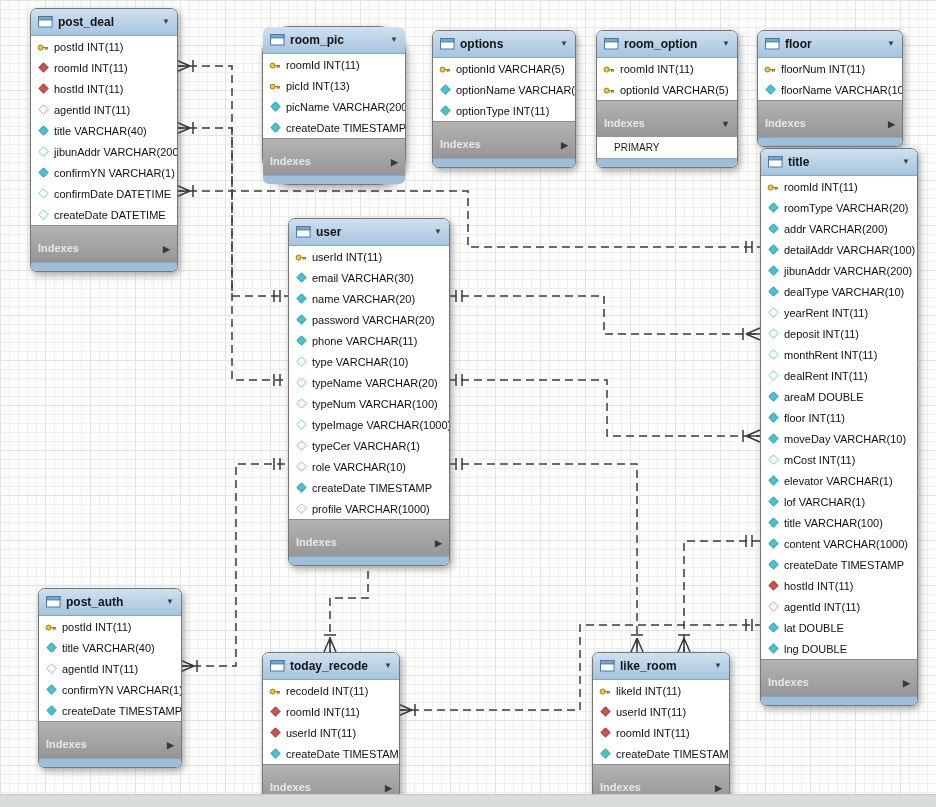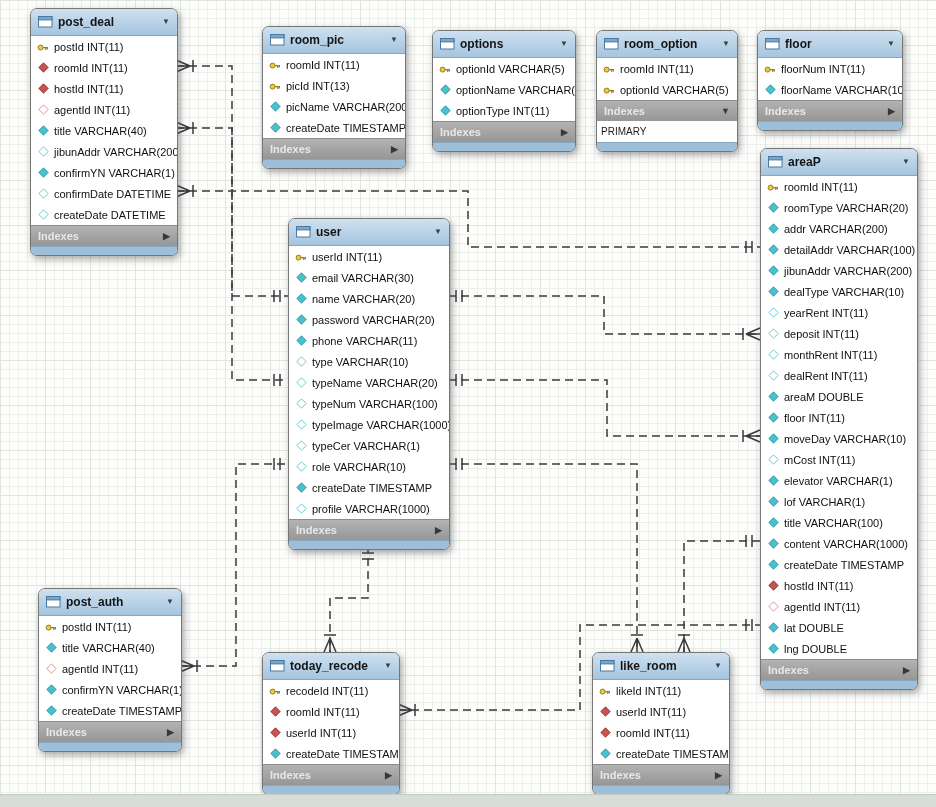--- a/index.html
+++ b/index.html
@@ -26,26 +26,26 @@
     height:26px;background:linear-gradient(#cfe0f0,#a5c5df);
     border-bottom:1px solid #87a6c0;border-radius:6px 6px 0 0;
     display:flex;align-items:center;gap:5px;padding:0 7px;
   }
   .t-name{flex:1;font-weight:bold;font-size:12px;color:#141414;white-space:nowrap;overflow:hidden;}
   .hdr-arrow{font-size:8px;color:#3f3f3f;line-height:1;}
   .t-row{height:21px;display:flex;align-items:center;gap:5px;padding:0 6px;font-size:11px;color:#101010;white-space:nowrap;overflow:hidden;}
   .t-row .icn{width:12px;display:flex;align-items:center;justify-content:center;flex:none;}
   .t-footer{
     height:20px;background:linear-gradient(#b3b3b3,#969696);
-    display:flex;align-items:center;padding:0 7px;
+    display:flex;align-items:flex-end;padding:8px 7px;
     font-size:11px;font-weight:bold;color:#e8e8e8;border-top:1px solid #8c8c8c;
   }
   .t-footer .f-label{flex:1;}
   .f-arrow{font-size:9px;color:#383838;line-height:1;}
-  .idx-row{height:21px;display:flex;align-items:center;padding:0 4px;font-size:10px;color:#1c1c1c;background:#fff;}
+  .idx-row{height:21px;display:flex;align-items:center;padding:0 17px;font-size:10px;color:#1c1c1c;background:#fff;}
   .t-strip{height:8px;background:#9dbfda;border-radius:0 0 6px 6px;border-top:1px solid #87a6c0;}
 </style>
 </head>
 <body>
 
 <div id="canvas">
   <svg id="connector-layer" width="936" height="807" viewBox="0 0 936 807">
       <g>
         <path class="line" d="M176 66 H232 V296 H288"></path>
         <path class="marker" d="M176,60 L190,66 M176,66 L190,66 M176,72 L190,66 M193,60 L193,72"></path>
@@ -179,21 +179,21 @@
             </svg>
           </span>
           <span class="c-text">createDate DATETIME</span>
         </div>
         <div class="t-footer">
           <span class="f-label">Indexes</span>
           <span class="f-arrow">▶</span>
         </div>
         <div class="t-strip"></div>
       </div>
-      <div class="table-box" style="left: 262px; top: 26px; width: 142px;">
+      <div class="table-box" style="left: 262px; top: 26px; width: 142px; border-radius: 28px;">
         <div class="t-header">
           <svg width="15" height="12" viewBox="0 0 15 12">
             <rect x="0.5" y="0.5" width="13.5" height="10.5" fill="#ffffff" stroke="#4a78a0"></rect>
             <rect x="0.5" y="0.5" width="13.5" height="3.4" fill="#7aa8cc" stroke="#4a78a0"></rect>
           </svg>
           <span class="t-name">room_pic</span>
           <span class="hdr-arrow">▼</span>
         </div>
         <div class="t-row">
           <span class="icn">
@@ -342,21 +342,21 @@
           <span class="f-arrow">▶</span>
         </div>
         <div class="t-strip"></div>
       </div>
       <div class="table-box" style="left: 760px; top: 148px; width: 156px;">
         <div class="t-header">
           <svg width="15" height="12" viewBox="0 0 15 12">
             <rect x="0.5" y="0.5" width="13.5" height="10.5" fill="#ffffff" stroke="#4a78a0"></rect>
             <rect x="0.5" y="0.5" width="13.5" height="3.4" fill="#7aa8cc" stroke="#4a78a0"></rect>
           </svg>
-          <span class="t-name">areaP</span>
+          <span class="t-name">title</span>
           <span class="hdr-arrow">▼</span>
         </div>
         <div class="t-row">
           <span class="icn">
             <svg width="12" height="12" viewBox="0 0 12 12">
               <circle cx="3.6" cy="6.6" r="2.5" fill="#edc93c" stroke="#9a7d1c"></circle>
               <path d="M6 6.6 H11 M8.7 6.6 V9 M10.4 6.6 V8.6" stroke="#9a7d1c" stroke-width="1.2" fill="none"></path>
             </svg>
           </span>
           <span class="c-text">roomId INT(11)</span>

